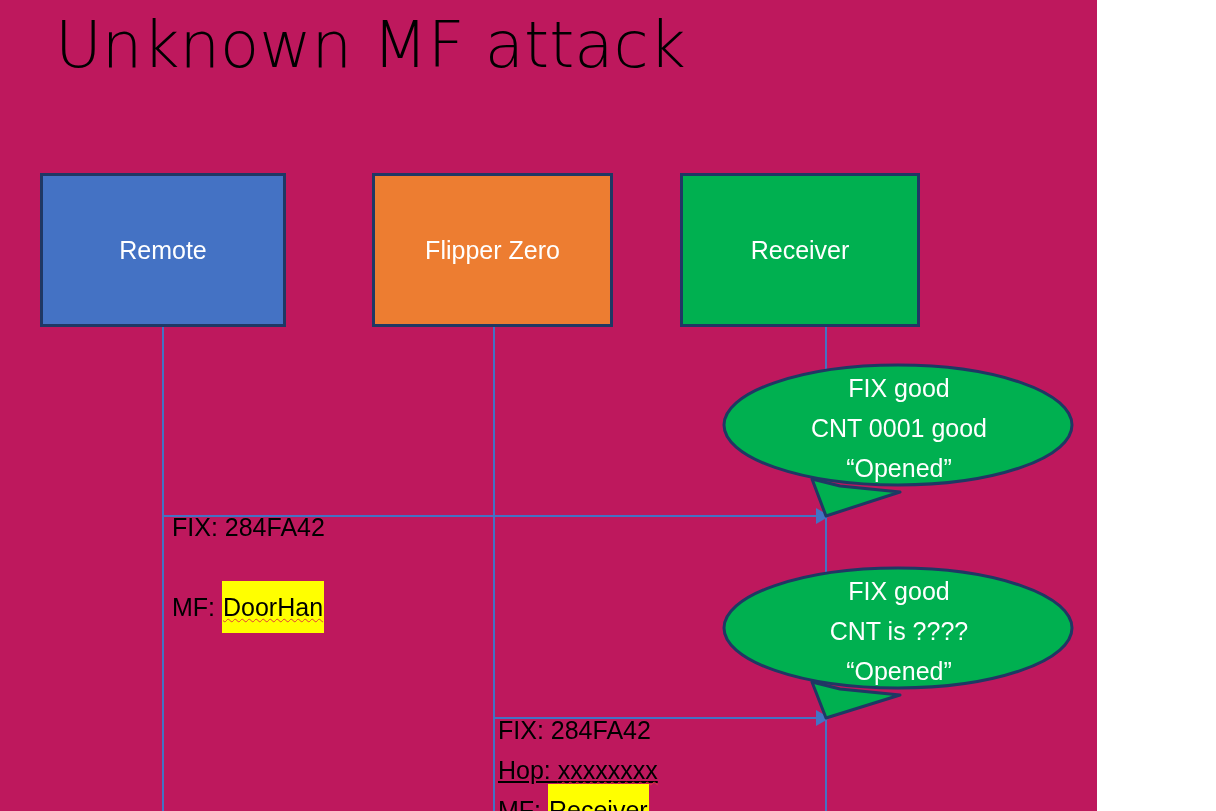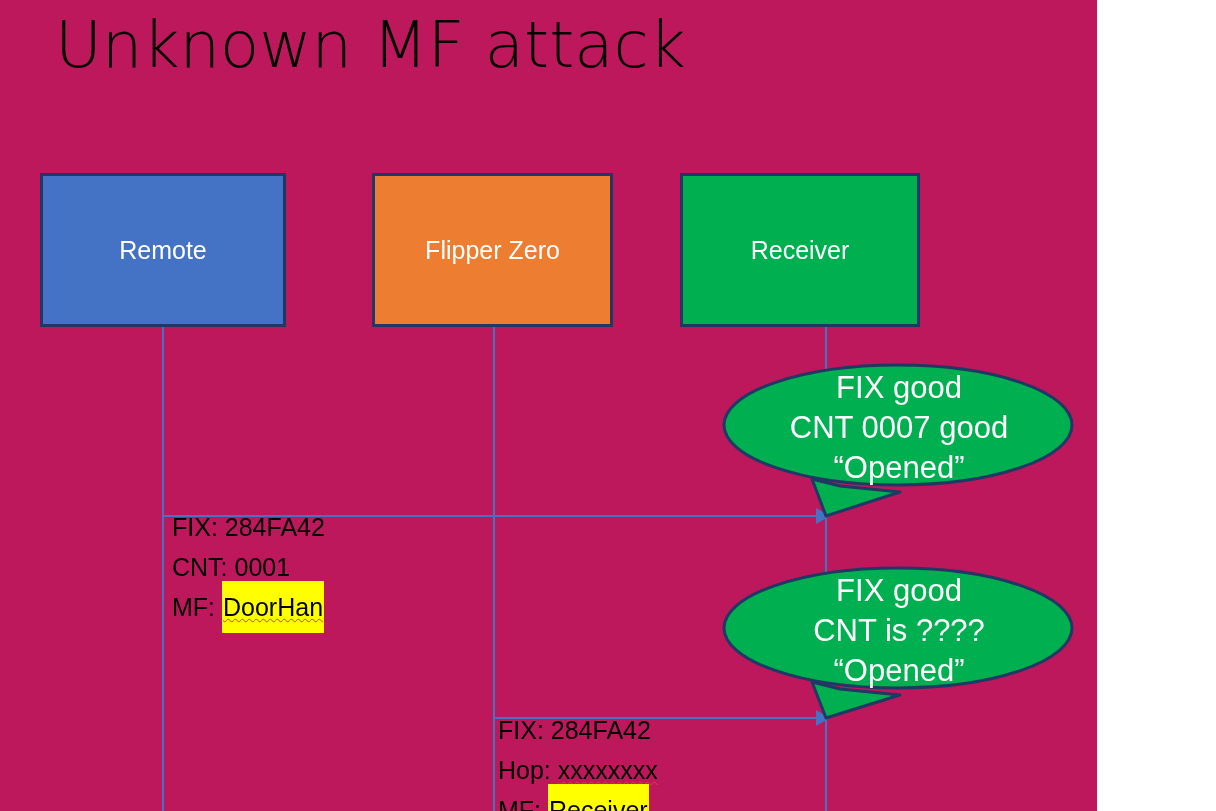--- a/index.html
+++ b/index.html
@@ -56,21 +56,21 @@
     white-space: nowrap;
   }
   #actor-remote   { left: 40px;  top: 173px; width: 246px; height: 154px; background: #4472C4; }
   #actor-flipper  { left: 372px; top: 173px; width: 241px; height: 154px; background: #ED7D31; }
   #actor-receiver { left: 680px; top: 173px; width: 240px; height: 154px; background: #00B050; }
 
   
   .bubble-text {
     position: absolute;
     color: #ffffff;
-    font-size: 31px;
+    font-size: 25px;
     line-height: 40px;
     text-align: center;
     white-space: nowrap;
     pointer-events: none;
   }
   #bubble1-text { left: 725px; top: 368px; width: 348px; }
   #bubble2-text { left: 725px; top: 571px; width: 348px; }
 
   
   .msg-label {
@@ -78,21 +78,21 @@
     font-size: 25px;
     line-height: 40px;
     color: #000000;
     white-space: nowrap;
     margin-top: 29px;
   }
   #msg1-line1 { left: 172px; top: 478px; }
   #msg1-line2 { left: 172px; top: 518px; }
   #msg1-line3 { left: 172px; top: 558px; }
   #msg2-line1 { left: 498px; top: 681px; }
-  #msg2-line2 { left: 498px; top: 721px; }
+  #msg2-line2 { left: 498px; top: 721px; text-decoration: underline; }
   #msg2-line3 { left: 498px; top: 761px; }
 
   .hl {
     background: #FFFF00;
     padding: 12px 1px;
   }
   .squiggle {
     text-decoration: underline;
     text-decoration-style: wavy;
     text-decoration-color: #E03A3A;
@@ -141,35 +141,32 @@
   <div class="actor-box" id="actor-flipper">
     <span class="actor-label">Flipper Zero</span>
   </div>
 
   <div class="actor-box" id="actor-receiver">
     <span class="actor-label">Receiver</span>
   </div>
 
   <div class="bubble-text" id="bubble1-text">
     <div>FIX good</div>
-    <div>CNT 0007 good</div>
+    <div>CNT 0001 good</div>
     <div>“Opened”</div>
   </div>
 
   <div class="bubble-text" id="bubble2-text">
     <div>FIX good</div>
     <div>CNT is ????</div>
     <div>“Opened”</div>
   </div>
 
   <div class="msg-label" id="msg1-line1">
     <span>FIX: </span><span>284FA42</span>
-  </div>
-  <div class="msg-label" id="msg1-line2">
-    <span>CNT: </span><span>0001</span>
   </div>
   <div class="msg-label" id="msg1-line3">
     <span>MF: </span><span class="hl squiggle">DoorHan</span>
   </div>
 
   <div class="msg-label" id="msg2-line1">
     <span>FIX: </span><span>284FA42</span>
   </div>
   <div class="msg-label" id="msg2-line2">
     <span>Hop: </span><span class="squiggle">xxxxxxxx</span>

